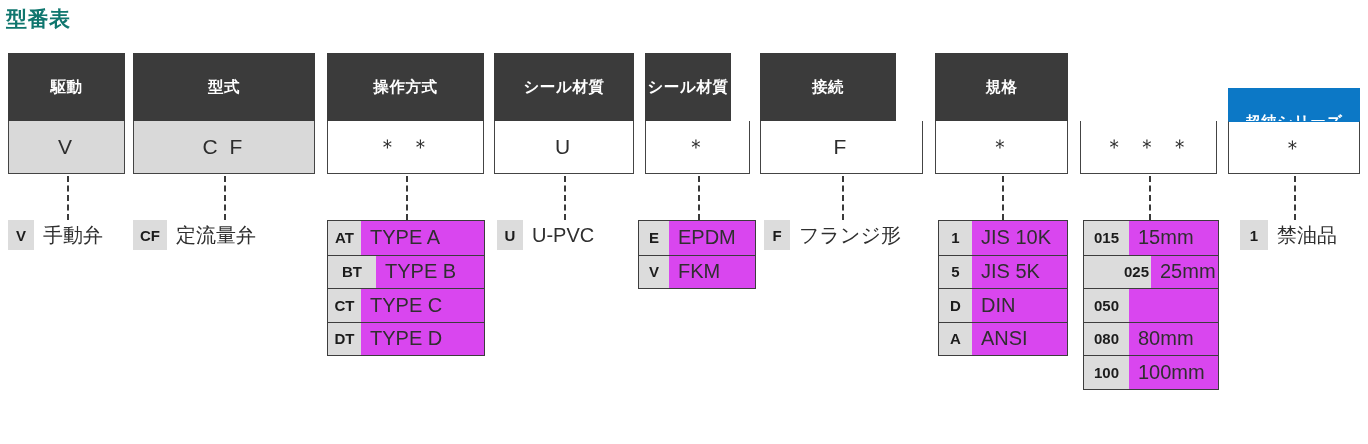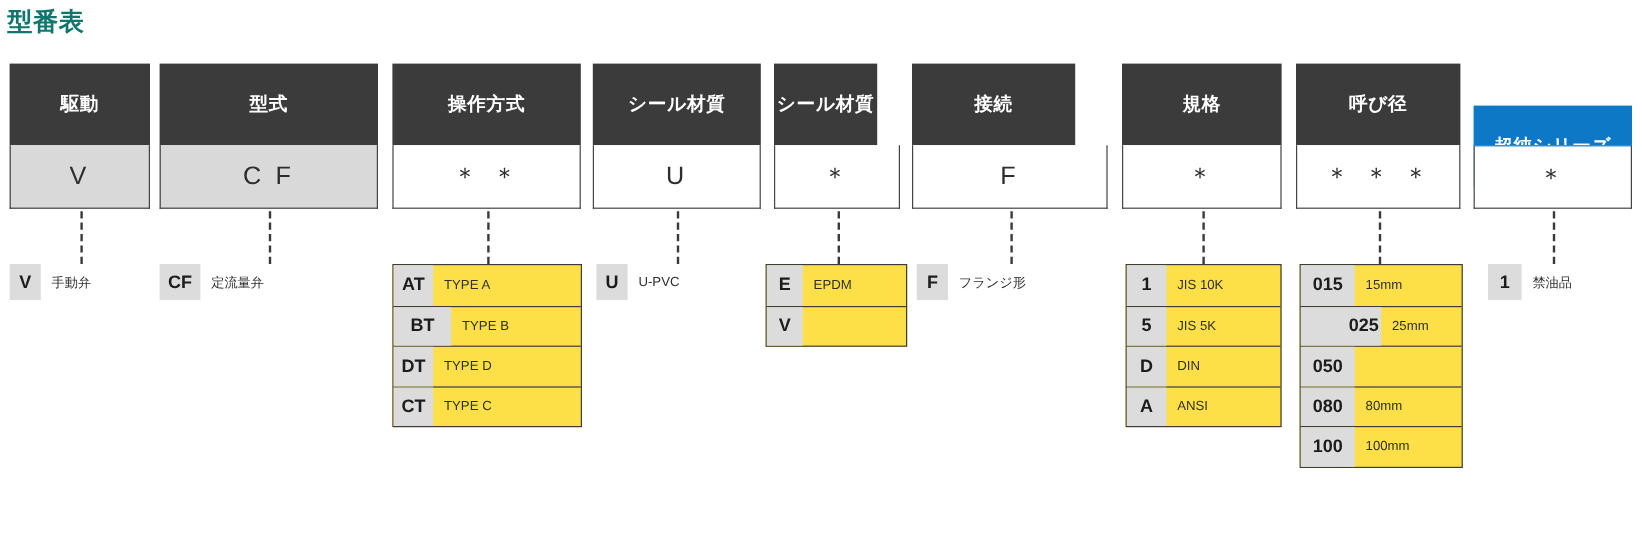--- a/index.html
+++ b/index.html
@@ -61,42 +61,42 @@
     border-left:2px dashed #3a3a3a;
   }
 
   
   .legend{
     position:absolute;top:220px;
     box-sizing:border-box;
   }
   .legend.boxed{
     border:1.6px solid #3d3d3d;
-    background:#fde047;
+    background:#d946ef;
   }
   .legend-row{
     display:flex;align-items:stretch;
     height:33.5px;
     box-sizing:border-box;
   }
   .legend.boxed .legend-row + .legend-row{
     border-top:1.6px solid #3d3d3d;
   }
   .legend-code{
     background:#dcdcdc;
     display:flex;align-items:center;justify-content:center;
     font-size:15px;font-weight:bold;color:#1c1c1c;
     box-sizing:border-box;
     flex:0 0 auto;
     white-space:nowrap;
   }
   .legend-label{
     display:flex;align-items:center;
     padding-left:9px;
-    font-size:11px;color:#2f2f2f;
+    font-size:20px;color:#2f2f2f;
     box-sizing:border-box;
     white-space:nowrap;
     flex:1 1 auto;
   }
   .legend.plain .legend-row{height:30px;}
   .legend.plain .legend-code{width:30px;}
 </style>
 </head>
 <body>
 
@@ -129,26 +129,26 @@
       <div class="legend boxed" style="left: 327px; width: 158px;">
         <div class="legend-row">
           <div class="legend-code" style="width: 33px;">AT</div>
           <div class="legend-label">TYPE A</div>
         </div>
         <div class="legend-row">
           <div class="legend-code" style="width: 48px;">BT</div>
           <div class="legend-label">TYPE B</div>
         </div>
         <div class="legend-row">
+          <div class="legend-code" style="width: 33px;">CT</div>
+          <div class="legend-label">TYPE C</div>
+        </div>
+        <div class="legend-row">
           <div class="legend-code" style="width: 33px;">DT</div>
           <div class="legend-label">TYPE D</div>
-        </div>
-        <div class="legend-row">
-          <div class="legend-code" style="width: 33px;">CT</div>
-          <div class="legend-label">TYPE C</div>
         </div>
       </div>
       <div class="col-head" style="left: 494px; width: 140px;">シール材質</div>
       <div class="col-value" style="left: 494px; width: 140px;">U</div>
       <div class="connector" style="left: 564px;"></div>
       <div class="legend plain" style="left: 497px; width: 120px;">
         <div class="legend-row">
           <div class="legend-code" style="width: 26px;">U</div>
           <div class="legend-label">U-PVC</div>
         </div>
@@ -156,20 +156,21 @@
       <div class="col-head" style="left: 645px; width: 86px;">シール材質</div>
       <div class="col-value" style="left: 645px; width: 105px;">＊</div>
       <div class="connector" style="left: 698px;"></div>
       <div class="legend boxed" style="left: 638px; width: 118px;">
         <div class="legend-row">
           <div class="legend-code" style="width: 30px;">E</div>
           <div class="legend-label">EPDM</div>
         </div>
         <div class="legend-row">
           <div class="legend-code" style="width: 30px;">V</div>
+          <div class="legend-label">FKM</div>
         </div>
       </div>
       <div class="col-head" style="left: 760px; width: 136px;">接続</div>
       <div class="col-value" style="left: 760px; width: 163px;">F</div>
       <div class="connector" style="left: 842px;"></div>
       <div class="legend plain" style="left: 764px; width: 150px;">
         <div class="legend-row">
           <div class="legend-code" style="width: 26px;">F</div>
           <div class="legend-label">フランジ形</div>
         </div>
@@ -188,21 +189,20 @@
         </div>
         <div class="legend-row">
           <div class="legend-code" style="width: 33px;">D</div>
           <div class="legend-label">DIN</div>
         </div>
         <div class="legend-row">
           <div class="legend-code" style="width: 33px;">A</div>
           <div class="legend-label">ANSI</div>
         </div>
       </div>
-      <div class="col-head" style="left: 1080px; width: 137px;">呼び径</div>
       <div class="col-value" style="left: 1080px; width: 137px;">＊ ＊ ＊</div>
       <div class="connector" style="left: 1149px;"></div>
       <div class="legend boxed" style="left: 1083px; width: 136px;">
         <div class="legend-row">
           <div class="legend-code" style="width: 45px;">015</div>
           <div class="legend-label">15mm</div>
         </div>
         <div class="legend-row">
           <div class="legend-code" style="width: 67px; padding-left: 38px;">025</div>
           <div class="legend-label">25mm</div>

